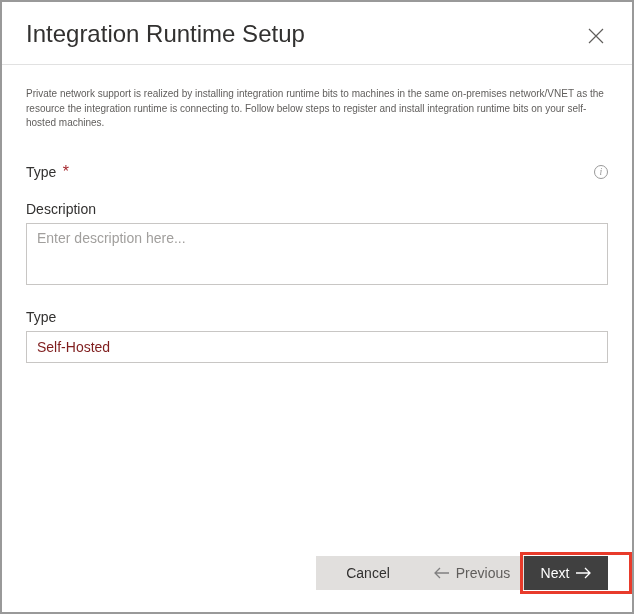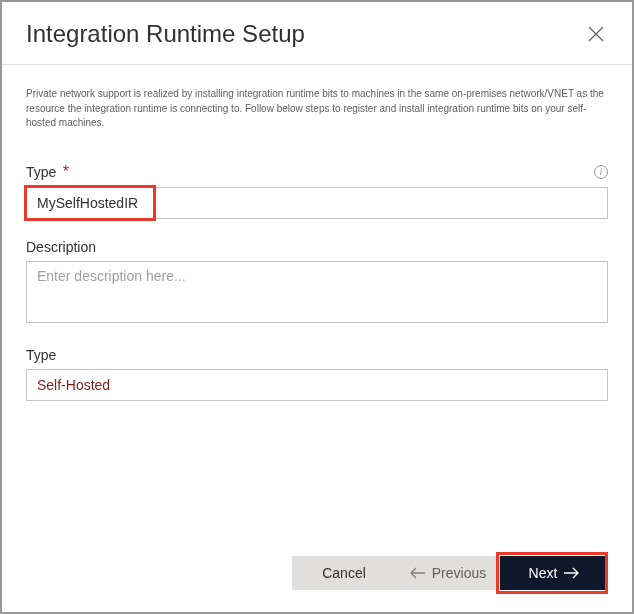--- a/index.html
+++ b/index.html
@@ -13,21 +13,21 @@
       width: 634px;
       height: 614px;
       border: 2px solid #999;
       position: relative;
       display: flex;
       flex-direction: column;
     }
     .header {
       display: flex;
       justify-content: space-between;
-      align-items: center;
+      align-items: flex-end;
       padding: 18px 24px 16px 24px;
       border-bottom: 1px solid #e1e1e1;
     }
     .header h1 {
       font-size: 24px;
       font-weight: 400;
       color: #323130;
     }
     .close-btn {
       background: none;
@@ -139,23 +139,23 @@
     }
     .btn-prev {
       background: #e1dfdd;
       color: #605e5c;
       width: 104px;
     }
     .next-wrap {
       position: relative;
     }
     .btn-next {
-      background: #0f172a;
+      background: #404040;
       color: #fff;
-      width: 108px;
+      width: 84px;
     }
     .next-highlight {
       top: -4px;
       left: -4px;
       width: 112px;
       height: 42px;
     }
   </style>
 </head>
 <body>
@@ -172,24 +172,20 @@
 <div class="content">
   <p class="intro">Private network support is realized by installing integration runtime bits to machines in the same on-premises network/VNET as the resource the integration runtime is connecting to. Follow below steps to register and install integration runtime bits on your self-hosted machines.</p>
 
   <div class="field">
     <div class="label-row">
       <div>
         <span class="label">Type</span>
         <span class="required">*</span>
       </div>
       <span class="info-icon">i</span>
-    </div>
-    <div class="name-input-wrap">
-      <input type="text" class="text-input" value="MySelfHostedIR" style="">
-      <div class="highlight-box name-highlight"></div>
     </div>
   </div>
 
   <div class="field">
     <div class="label-row">
       <span class="label">Description</span>
     </div>
     <textarea class="text-input" placeholder="Enter description here..." style=""></textarea>
   </div>
 

